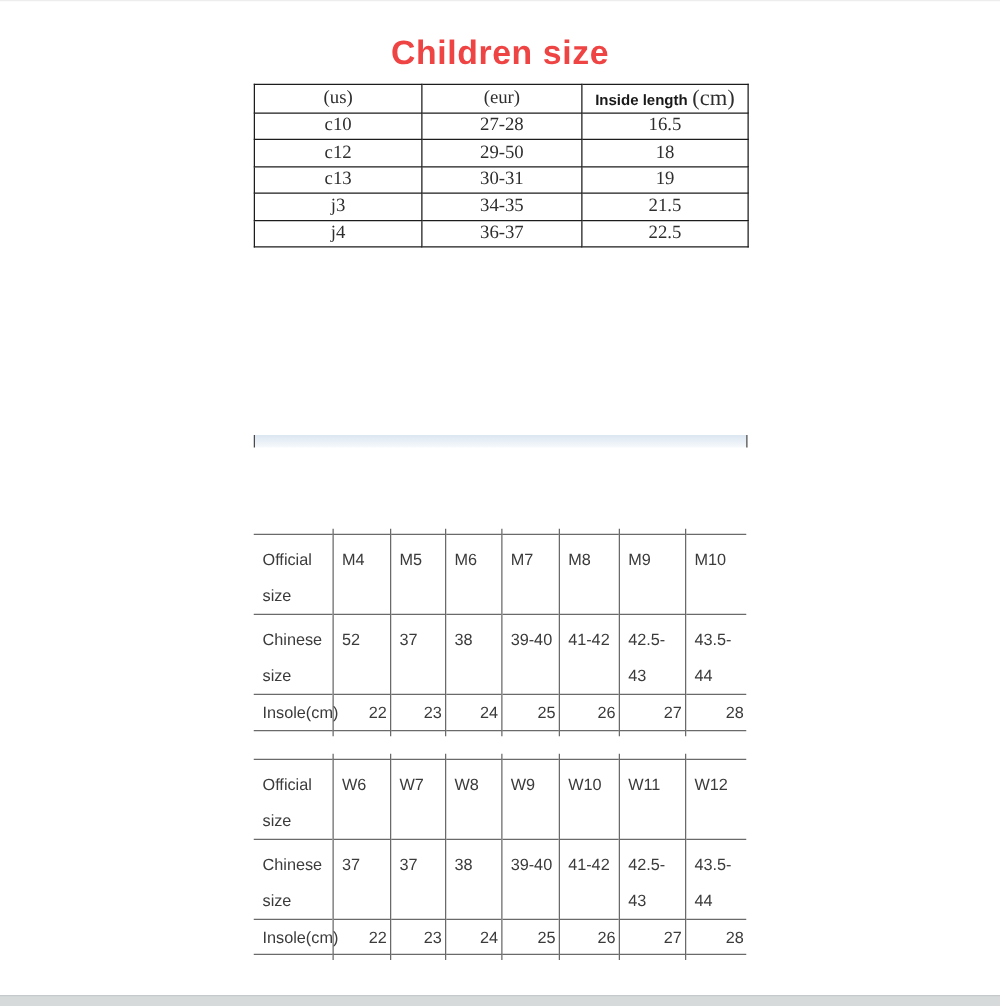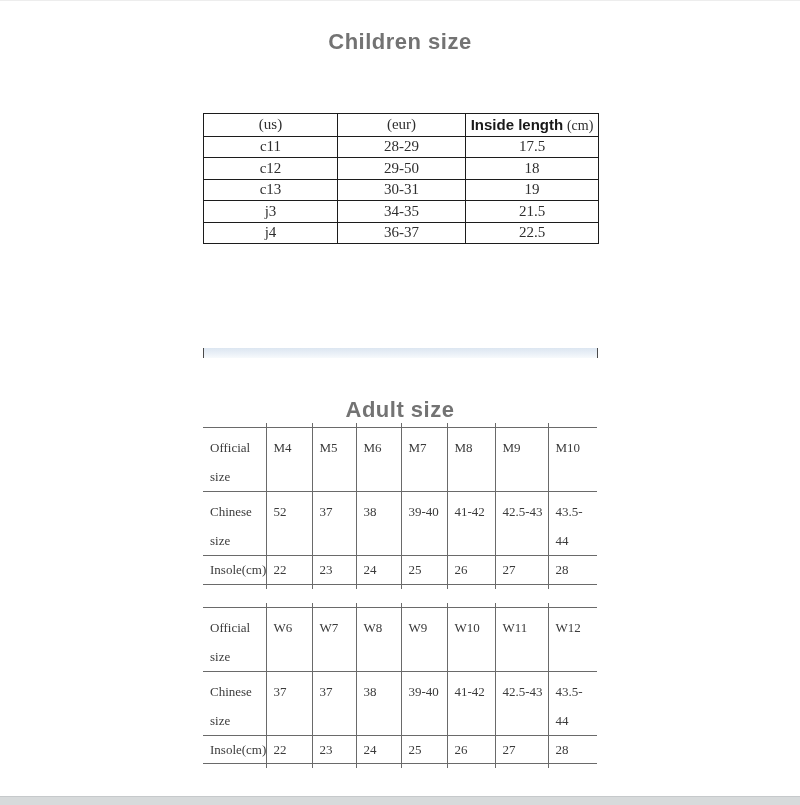--- a/index.html
+++ b/index.html
@@ -8,52 +8,52 @@
     --strip:#dce6f1;
     --footer:#d7dadb;
   }
   html,body{margin:0;padding:0;background:#ffffff;}
   .page{position:relative;width:800px;height:805px;background:#ffffff;overflow:hidden;
         font-family:"Liberation Sans",sans-serif;}
   .top-hairline{position:absolute;top:0;left:0;width:100%;height:1px;background:#ededed;}
 
   .big-title{position:absolute;left:0;width:100%;text-align:center;
              font-family:"Liberation Sans",sans-serif;font-weight:bold;
-             font-size:22px;line-height:30px;color:#737373;letter-spacing:0.5px;}
+             font-size:27px;line-height:30px;color:#ef4444;letter-spacing:0.5px;}
   #children-title{top:27px;}
   #adult-title{top:395px;}
 
   
   .child-wrap{position:absolute;left:203px;top:67px;width:395px;}
   table.child{border-collapse:collapse;table-layout:fixed;width:395px;
-              font-family:"Liberation Serif","DejaVu Serif",serif;font-size:15px;color:#2e2e2e;margin-top:46px;}
+              font-family:"Liberation Serif","DejaVu Serif",serif;font-size:15px;color:#2e2e2e;}
   table.child th,table.child td{border:1.5px solid var(--child-line);text-align:center;
               padding:0;font-weight:normal;overflow:hidden;white-space:nowrap;}
   table.child thead tr{height:22.5px;}
   table.child tbody tr{height:21.5px;}
-  .hdr-bold{font-family:"Liberation Sans",sans-serif;font-weight:bold;font-size:15px;color:#191919;}
-  .hdr-unit{font-family:"Liberation Serif","DejaVu Serif",serif;font-size:14px;color:#2e2e2e;}
+  .hdr-bold{font-family:"Liberation Sans",sans-serif;font-weight:bold;font-size:12px;color:#191919;}
+  .hdr-unit{font-family:"Liberation Serif","DejaVu Serif",serif;font-size:18px;color:#2e2e2e;}
 
   .truncated-row{position:absolute;left:203px;top:348px;width:393px;height:10px;
       background:linear-gradient(180deg,var(--strip) 0%, #eaf0f7 55%, #f7fafc 100%);
       border-left:1px solid #4a4a4a;border-right:1px solid #4a4a4a;}
 
   
   .adult-wrap{position:absolute;left:203px;width:394px;}
   #men-table-wrap{top:427px;}
   #women-table-wrap{top:607px;}
   table.adult{border-collapse:collapse;table-layout:fixed;width:394px;
       font-family:"Liberation Sans",sans-serif;font-size:13px;color:#3b3b3b;
       border-top:1px solid var(--adult-line);border-bottom:1px solid var(--adult-line);}
   table.adult th,table.adult td{border-right:1px solid var(--adult-line);
       font-weight:normal;text-align:left;vertical-align:top;
-      padding:5px 2px 0 7px;line-height:29px;overflow:visible;font-family:Liberation Serif, serif;}
+      padding:5px 2px 0 7px;line-height:29px;overflow:visible;}
   table.adult tr > *:last-child{border-right:none;}
   table.adult tr:not(:first-child) > *{border-top:1px solid var(--adult-line);}
-  table.adult tr.insole-row > *{padding-top:0;line-height:27px;}
+  table.adult tr.insole-row > *{padding-top:0;line-height:27px;text-align:right;}
   #men-table tr.official-row{height:55px;}
   #men-table tr.chinese-row{height:62px;}
   #men-table tr.insole-row{height:29px;}
   #women-table tr.official-row{height:58px;}
   #women-table tr.chinese-row{height:56px;}
   #women-table tr.insole-row{height:26px;}
   .tick{position:absolute;width:1px;height:5px;background:var(--adult-line);}
 
   .footer-bar{position:absolute;left:0;bottom:0;width:100%;height:8px;
       background:var(--footer);border-top:1px solid #c6c9cb;}
@@ -75,23 +75,23 @@
         </colgroup>
       <thead>
         <tr>
           <th>(us)</th>
           <th>(eur)</th>
           <th><span class="hdr-bold">Inside length</span> <span class="hdr-unit">(cm)</span></th>
         </tr>
       </thead>
       <tbody>
         <tr>
-          <td>c11</td>
-          <td>28-29</td>
-          <td>17.5</td>
+          <td>c10</td>
+          <td>27-28</td>
+          <td>16.5</td>
         </tr>
         <tr>
           <td>c12</td>
           <td>29-50</td>
           <td>18</td>
         </tr>
         <tr>
           <td>c13</td>
           <td>30-31</td>
           <td>19</td>
@@ -105,21 +105,20 @@
           <td>j4</td>
           <td>36-37</td>
           <td>22.5</td>
         </tr>
       </tbody>
     </table>
   </div>
 
   <div class="truncated-row"></div>
 
-  <div id="adult-title" class="big-title">Adult size</div>
 
   <div id="men-table-wrap" class="adult-wrap">
     <table id="men-table" class="adult">
       <colgroup>
           <col style="width:63px">
           <col style="width:46px">
           <col style="width:44px">
           <col style="width:45px">
           <col style="width:46px">
           <col style="width:48px">

